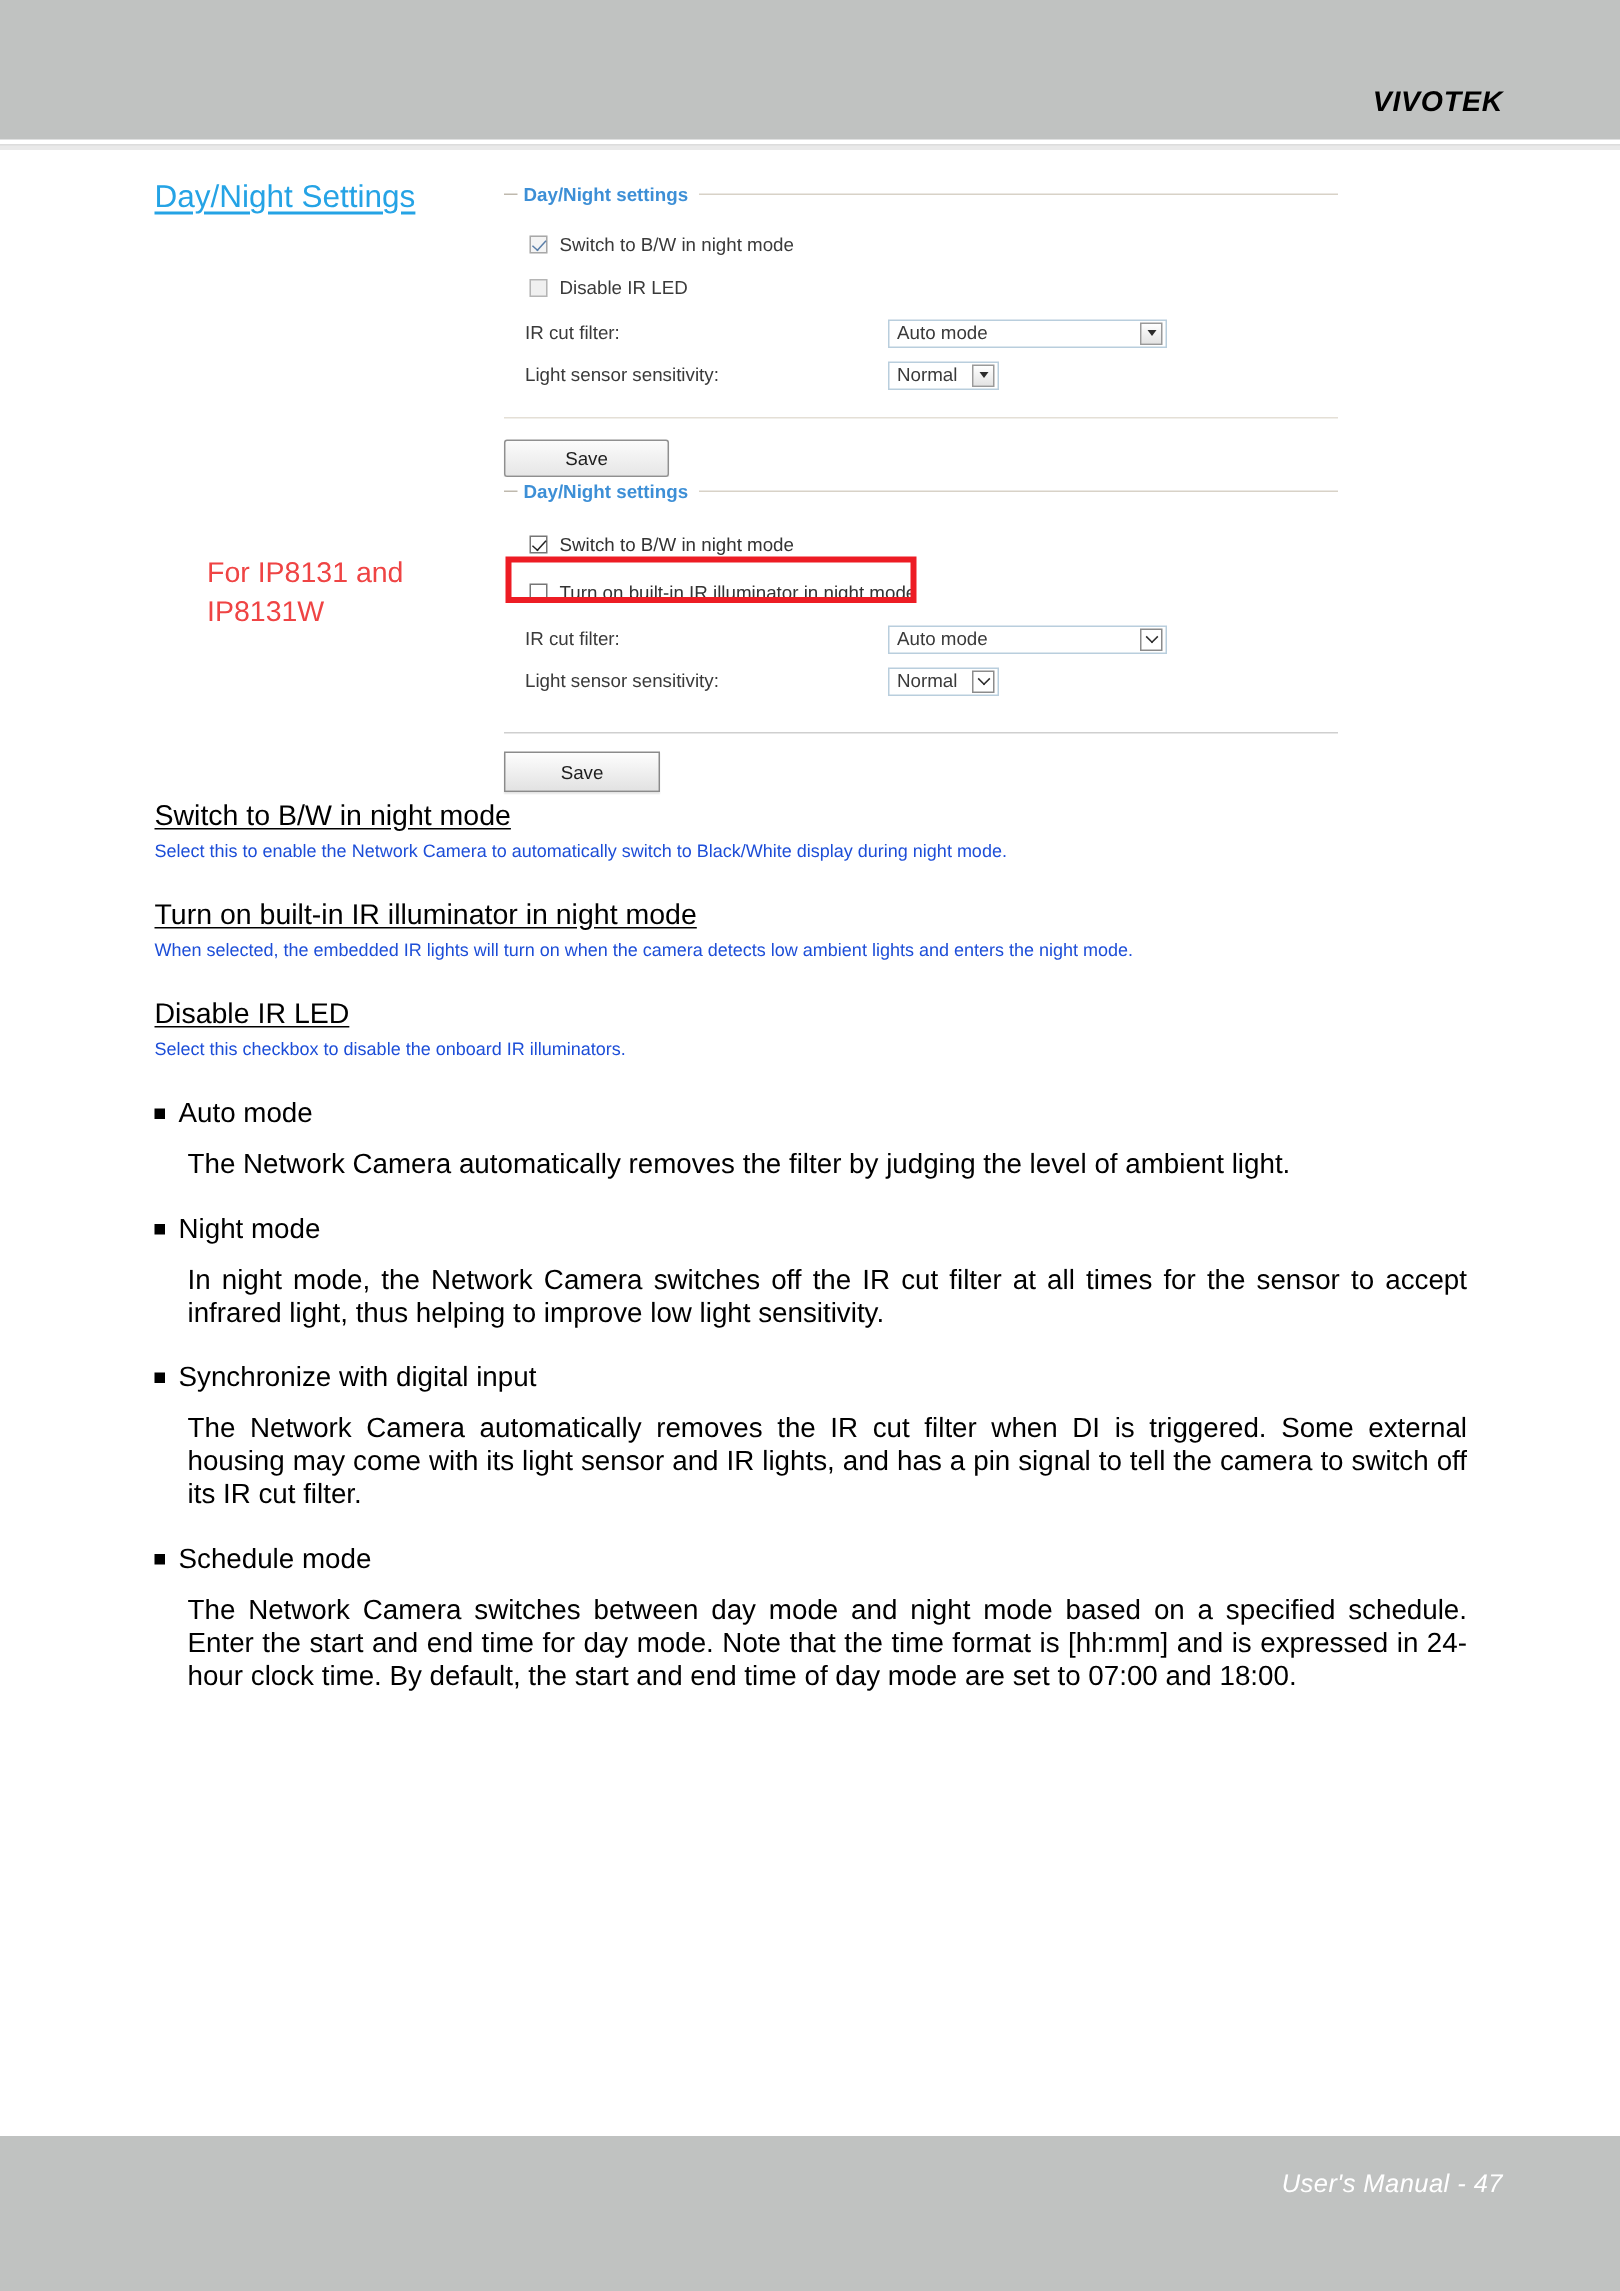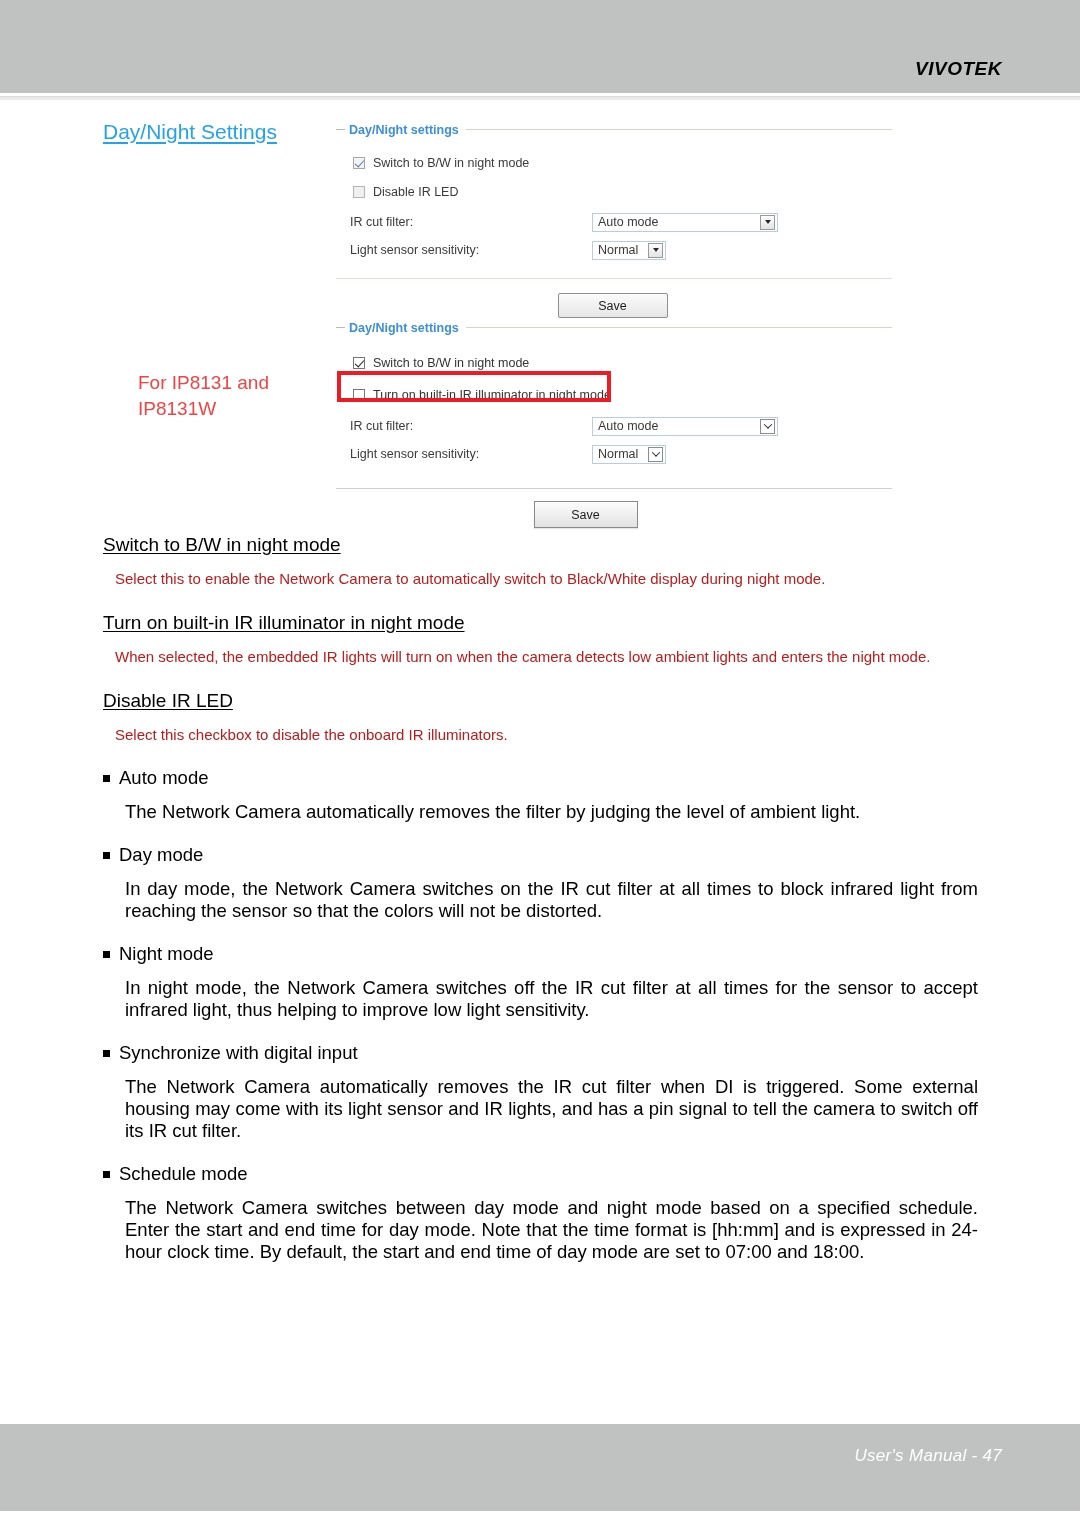--- a/index.html
+++ b/index.html
@@ -43,21 +43,21 @@
     background: #e9e9e9;
     border-top: 1px solid #dcdcdc;
   }
 
   
   .page-footer {
     position: absolute;
     left: 0;
     top: 1424px;
     width: 1080px;
-    height: 87px;
+    height: 103px;
     background: #c0c2c1;
   }
   .footer-text {
     position: absolute;
     right: 78px;
     top: 22px;
     font-style: italic;
     font-size: 17px;
     color: #ffffff;
     letter-spacing: 0.3px;
@@ -228,21 +228,21 @@
 
   .panel-divider {
     height: 1px;
     background: #e4dfd6;
     margin-top: 16px;
   }
   .panel-2 .panel-divider { background: #cfcfcf; }
 
   .save-row {
     display: flex;
-    justify-content: center;
+    justify-content: flex-start;
     padding-top: 14px;
     padding-right: 3px;
   }
   .btn-save {
     width: 108px;
     height: 23px;
     border: 1px solid #8f8f8f;
     border-radius: 2px;
     background: linear-gradient(#fbfbfb, #e6e6e6);
     font-size: 12.5px;
@@ -282,25 +282,25 @@
   .sub-head {
     font-size: 19px;
     line-height: 23px;
     text-decoration: underline;
     text-underline-offset: 2px;
     color: #000;
     margin: 0;
     white-space: nowrap;
   }
   .para {
-    font-size: 15px;
+    font-size: 12px;
     line-height: 22px;
     text-align: justify;
-    margin: 12px;
-    color: #b91c1c;
+    margin: 0;
+    color: #1d4ed8;
   }
   .blk { margin-bottom: 21px; }
 
   .bullet-item { margin-bottom: 21px; }
   .bullet-head {
     font-size: 18.5px;
     line-height: 22px;
     display: flex;
     align-items: baseline;
   }
@@ -437,27 +437,20 @@
 
 
   <div class="bullet-item">
     <div class="bullet-head">
       <span class="bullet-sq"></span>
       <span>Auto mode</span>
     </div>
     <p class="bullet-body">The Network Camera automatically removes the filter by judging the level of ambient light.</p>
   </div>
 
-  <div class="bullet-item">
-    <div class="bullet-head">
-      <span class="bullet-sq"></span>
-      <span>Day mode</span>
-    </div>
-    <p class="bullet-body">In day mode, the Network Camera switches on the IR cut filter at all times to block infrared light from reaching the sensor so that the colors will not be distorted.</p>
-  </div>
 
   <div class="bullet-item">
     <div class="bullet-head">
       <span class="bullet-sq"></span>
       <span>Night mode</span>
     </div>
     <p class="bullet-body">In night mode, the Network Camera switches off the IR cut filter at all times for the sensor to accept infrared light, thus helping to improve low light sensitivity.</p>
   </div>
 
   <div class="bullet-item">

